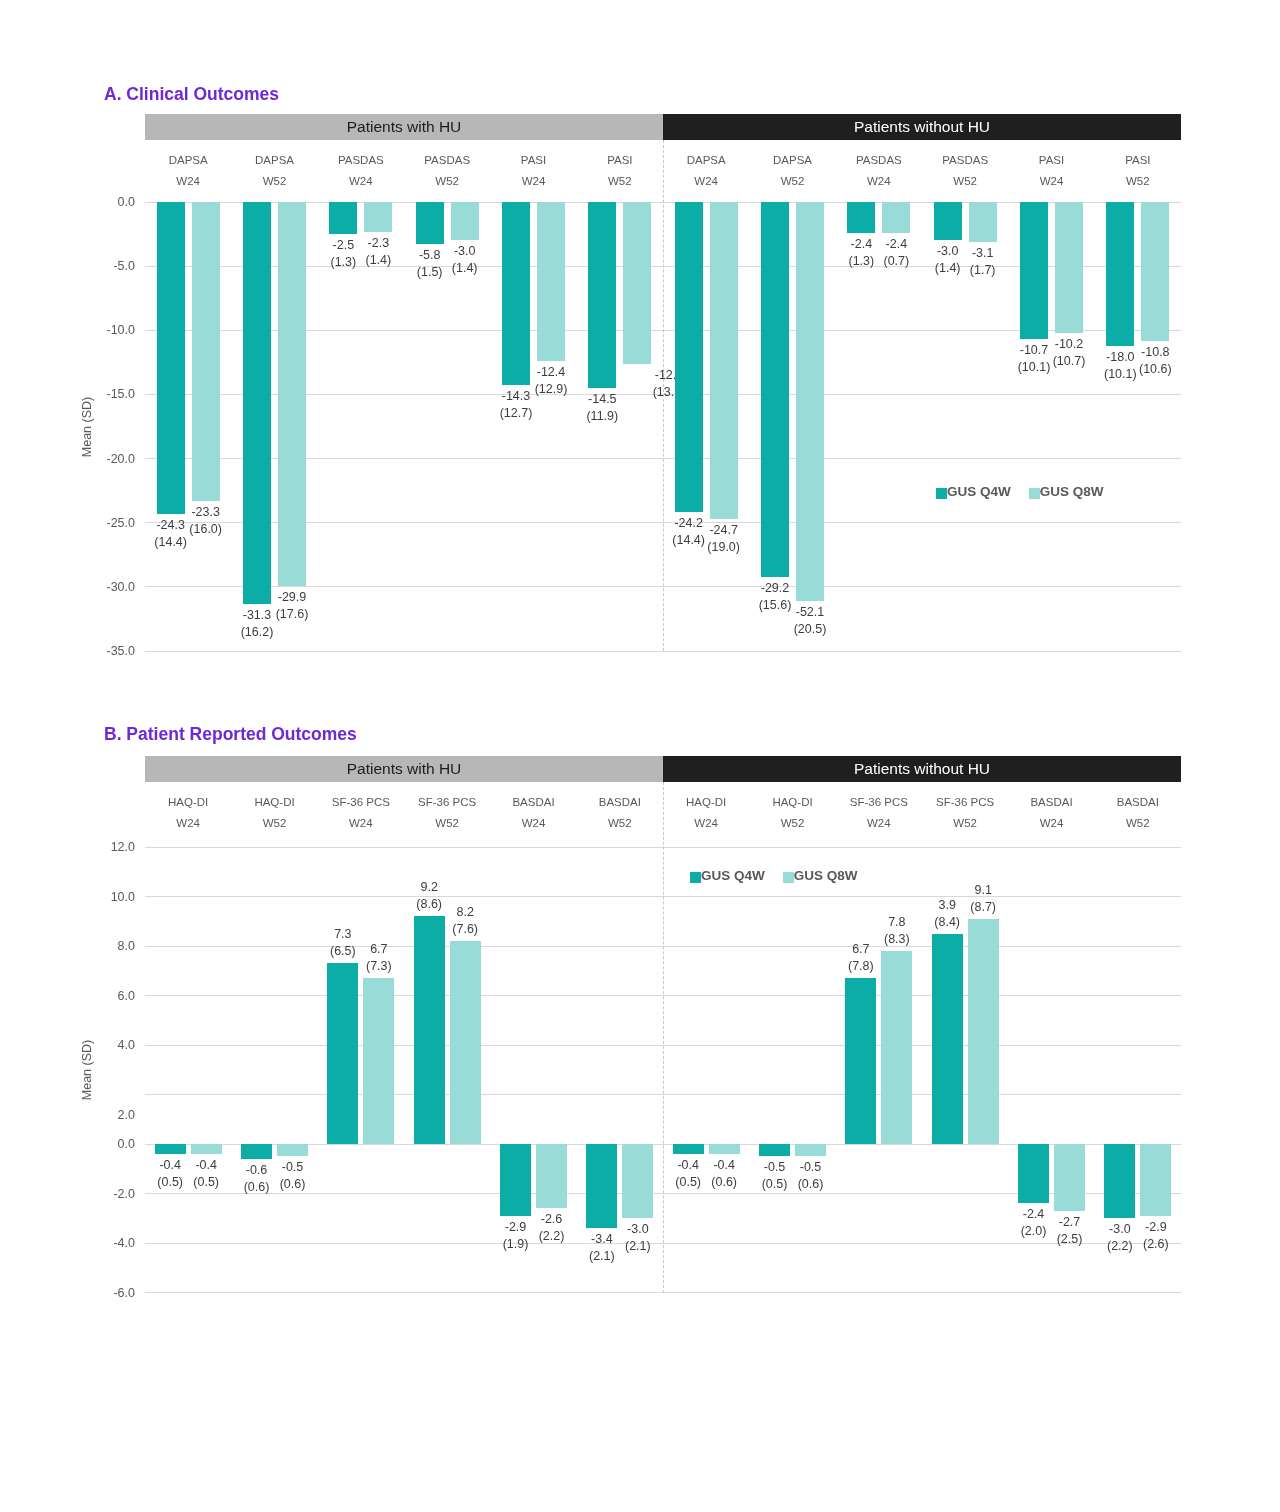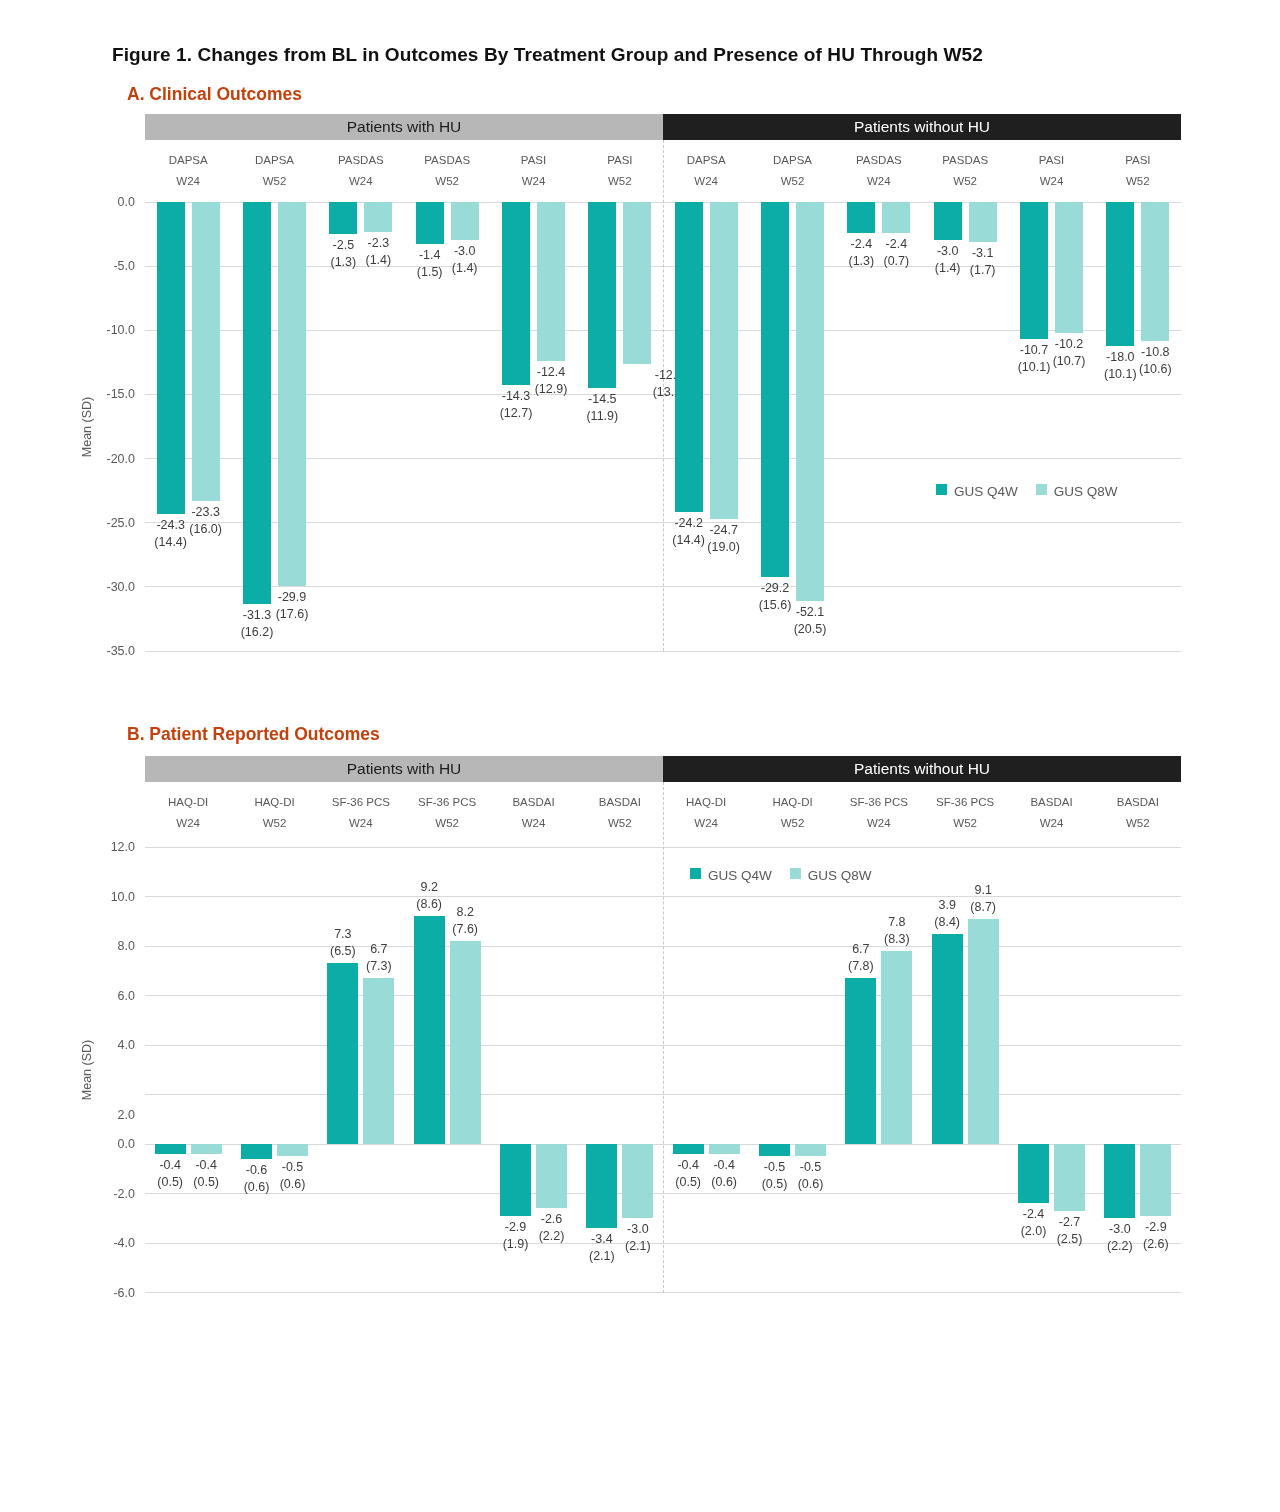--- a/index.html
+++ b/index.html
@@ -1,21 +1,21 @@
 <!DOCTYPE html>
 <html><head>
 <meta charset="utf-8">
 <title>Figure 1</title>
 <style>
   html,body{margin:0;padding:0;background:#ffffff;}
   body{font-family:"Liberation Sans", sans-serif; -webkit-font-smoothing:antialiased;}
   #page{position:relative;width:1280px;height:1512px;background:#ffffff;overflow:hidden;}
 
   .fig-title{position:absolute;left:112px;top:44px;font-size:19px;font-weight:700;color:#111111;letter-spacing:0.1px;}
-  .panel-title{position:absolute;left:127px;font-size:17.5px;font-weight:700;color:#c2410c;}
+  .panel-title{position:absolute;left:104px;font-size:17.5px;font-weight:700;color:#6d28d9;}
 
   .band{position:absolute;height:26px;display:flex;align-items:center;justify-content:center;
         font-size:15.5px;}
   .band.gray{background:#b7b7b7;color:#1c1c1c;}
   .band.dark{background:#1f1f1f;color:#ffffff;}
 
   .cat{position:absolute;width:100px;text-align:center;color:#595959;font-size:11.5px;line-height:21px;}
 
   .grid-h{position:absolute;height:1px;background:#d9d9d9;}
   .ytick{position:absolute;width:80px;text-align:right;color:#595959;font-size:12.5px;line-height:14px;}
@@ -23,29 +23,28 @@
   .divider{position:absolute;width:0;border-left:1px dashed #c8c8c8;}
 
   .bar{position:absolute;}
 
   .vlabel{position:absolute;width:64px;text-align:center;color:#3d3d3d;font-size:12.5px;line-height:17px;white-space:nowrap;}
 
   .ylabel-rot{position:absolute;color:#595959;font-size:12.5px;white-space:nowrap;
               transform:translate(-50%,-50%) rotate(-90deg);}
 
   .legend{position:absolute;display:flex;align-items:center;gap:18px;}
-  .legend-item{display:flex;align-items:flex-start;gap:7px;}
+  .legend-item{display:flex;align-items:flex-end;font-weight:bold;}
   .legend-swatch{width:11px;height:11px;display:inline-block;}
   .legend-text{font-size:13.5px;color:#595959;}
 </style>
 </head>
 <body>
 
 <div id="page">
-  <div class="fig-title">Figure 1. Changes from BL in Outcomes By Treatment Group and Presence of HU Through W52</div>
   <div class="panel-title" style="top:84px;">A. Clinical Outcomes</div>
   <div class="panel-title" style="top:724px;">B. Patient Reported Outcomes</div>
   <div id="chart-layer" style="position:absolute;inset:0;">
       <div class="grid-h" style="left: 145px; top: 201.5px; width: 1036px;"></div>
       <div class="ytick" style="left: 55px; top: 195px;">0.0</div>
       <div class="grid-h" style="left: 145px; top: 265.65px; width: 1036px;"></div>
       <div class="ytick" style="left: 55px; top: 259.15px;">-5.0</div>
       <div class="grid-h" style="left: 145px; top: 329.8px; width: 1036px;"></div>
       <div class="ytick" style="left: 55px; top: 323.3px;">-10.0</div>
       <div class="grid-h" style="left: 145px; top: 393.95px; width: 1036px;"></div>
@@ -103,21 +102,21 @@
       <div class="vlabel" style="left: 346.333px; top: 234.509px;">
         <div>-2.3</div>
         <div>(1.4)</div>
       </div>
       <div class="cat" style="left: 397.167px; top: 150px;">
         <div>PASDAS</div>
         <div>W52</div>
       </div>
       <div class="bar" style="left: 415.667px; top: 202px; width: 28px; height: 42.339px; background: rgb(12, 173, 166);"></div>
       <div class="vlabel" style="left: 397.667px; top: 247.339px;">
-        <div>-1.4</div>
+        <div>-5.8</div>
         <div>(1.5)</div>
       </div>
       <div class="bar" style="left: 450.667px; top: 202px; width: 28px; height: 38.49px; background: rgb(153, 219, 214);"></div>
       <div class="vlabel" style="left: 432.667px; top: 243.49px;">
         <div>-3.0</div>
         <div>(1.4)</div>
       </div>
       <div class="cat" style="left: 483.5px; top: 150px;">
         <div>PASI</div>
         <div>W24</div>

